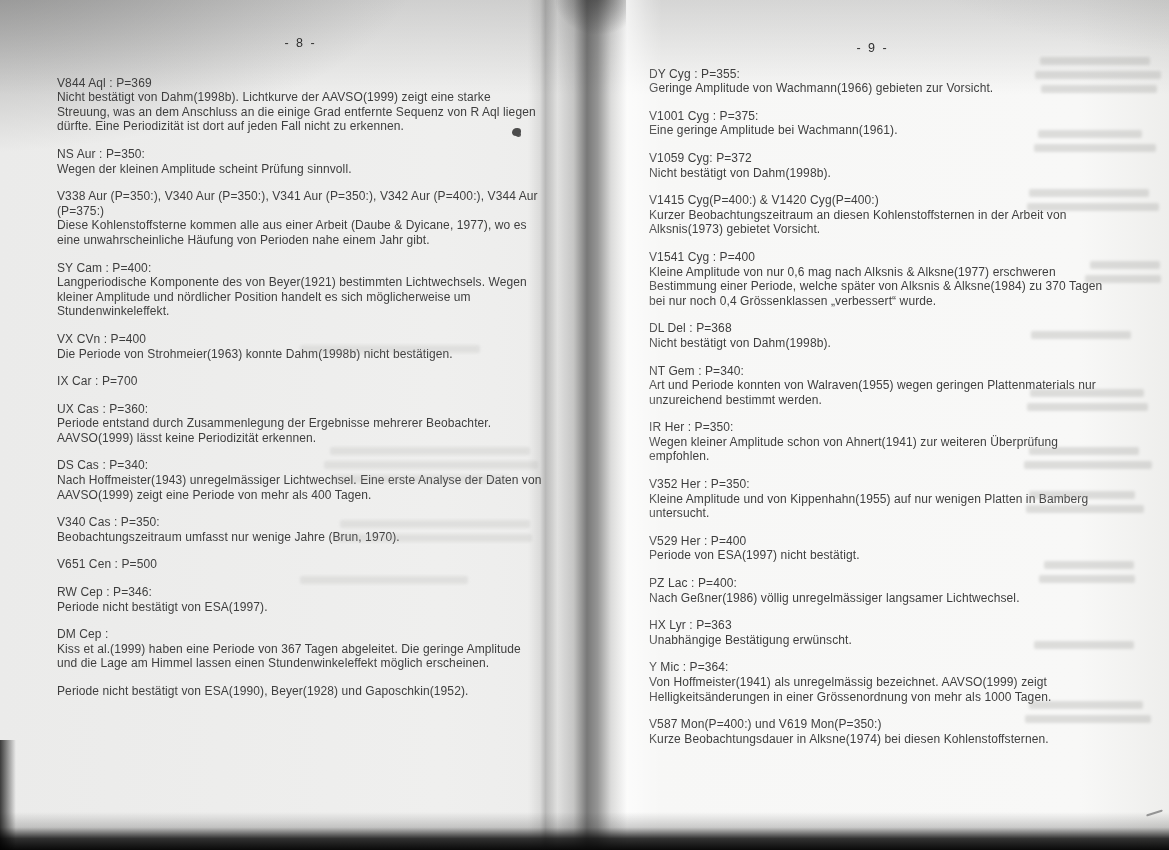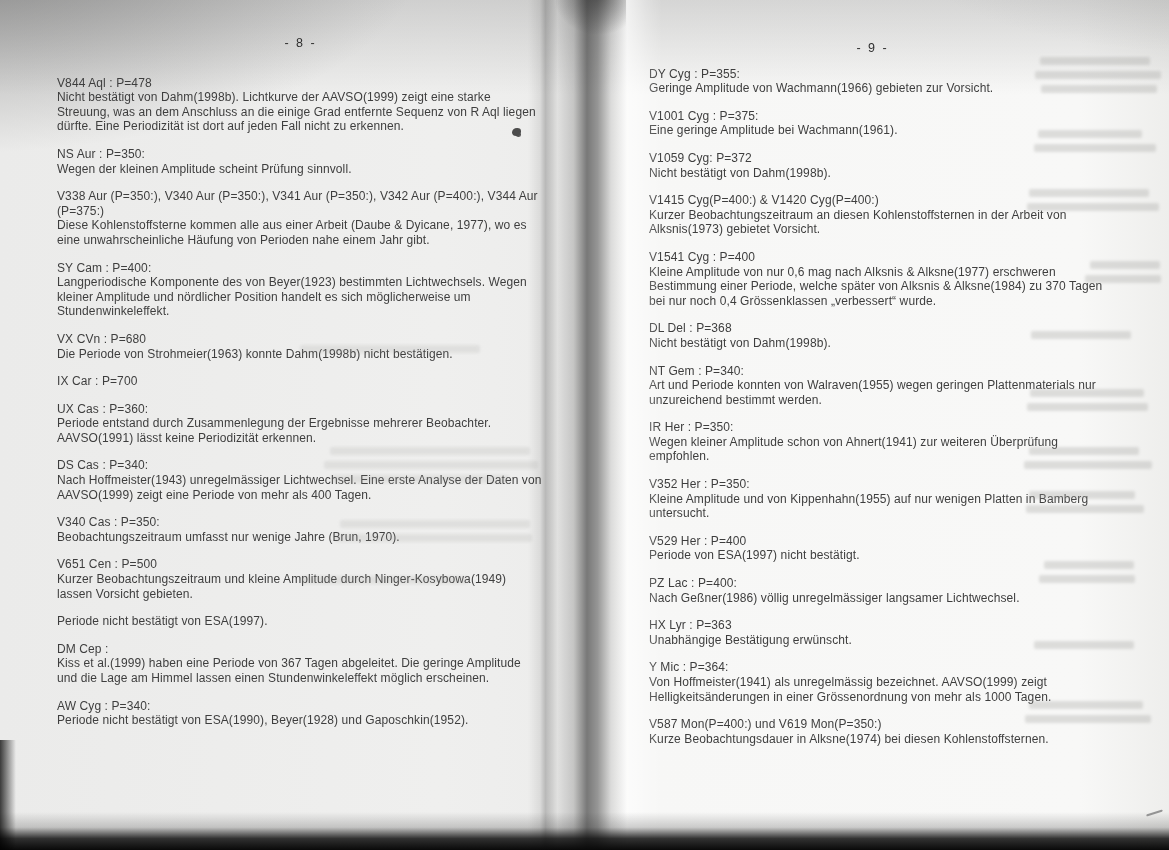--- a/index.html
+++ b/index.html
@@ -66,79 +66,78 @@
 </head>
 <body>
 
 <div class="scan">
 
   <div class="page page-left">
     <div class="page-header">- 8 -</div>
     <div>
 
         <div class="entry">
-          <div class="entry-heading">V844 Aql : P=478</div>
+          <div class="entry-heading">V844 Aql : P=369</div>
           <div class="entry-body">Nicht bestätigt von Dahm(1998b). Lichtkurve der AAVSO(1999) zeigt eine starke Streuung, was an dem Anschluss an die einige Grad entfernte Sequenz von R Aql liegen dürfte. Eine Periodizität ist dort auf jeden Fall nicht zu erkennen.</div>
         </div>
 
         <div class="entry">
           <div class="entry-heading">NS Aur : P=350:</div>
           <div class="entry-body">Wegen der kleinen Amplitude scheint Prüfung sinnvoll.</div>
         </div>
 
         <div class="entry">
           <div class="entry-heading">V338 Aur (P=350:), V340 Aur (P=350:), V341 Aur (P=350:), V342 Aur (P=400:), V344 Aur (P=375:)</div>
           <div class="entry-body">Diese Kohlenstoffsterne kommen alle aus einer Arbeit (Daube &amp; Dyicane, 1977), wo es eine unwahrscheinliche Häufung von Perioden nahe einem Jahr gibt.</div>
         </div>
 
         <div class="entry">
           <div class="entry-heading">SY Cam : P=400:</div>
-          <div class="entry-body">Langperiodische Komponente des von Beyer(1923) bestimmten Lichtwechsels. Wegen kleiner Amplitude und nördlicher Position handelt es sich möglicherweise um Stundenwinkeleffekt.</div>
-        </div>
-
-        <div class="entry">
-          <div class="entry-heading">VX CVn : P=680</div>
+          <div class="entry-body">Langperiodische Komponente des von Beyer(1921) bestimmten Lichtwechsels. Wegen kleiner Amplitude und nördlicher Position handelt es sich möglicherweise um Stundenwinkeleffekt.</div>
+        </div>
+
+        <div class="entry">
+          <div class="entry-heading">VX CVn : P=400</div>
           <div class="entry-body">Die Periode von Strohmeier(1963) konnte Dahm(1998b) nicht bestätigen.</div>
         </div>
 
         <div class="entry">
           <div class="entry-heading">IX Car : P=700</div>
         </div>
 
         <div class="entry">
           <div class="entry-heading">UX Cas : P=360:</div>
-          <div class="entry-body">Periode entstand durch Zusammenlegung der Ergebnisse mehrerer Beobachter. AAVSO(1991) lässt keine Periodizität erkennen.</div>
+          <div class="entry-body">Periode entstand durch Zusammenlegung der Ergebnisse mehrerer Beobachter. AAVSO(1999) lässt keine Periodizität erkennen.</div>
         </div>
 
         <div class="entry">
           <div class="entry-heading">DS Cas : P=340:</div>
           <div class="entry-body">Nach Hoffmeister(1943) unregelmässiger Lichtwechsel. Eine erste Analyse der Daten von AAVSO(1999) zeigt eine Periode von mehr als 400 Tagen.</div>
         </div>
 
         <div class="entry">
           <div class="entry-heading">V340 Cas : P=350:</div>
           <div class="entry-body">Beobachtungszeitraum umfasst nur wenige Jahre (Brun, 1970).</div>
         </div>
 
         <div class="entry">
           <div class="entry-heading">V651 Cen : P=500</div>
-          <div class="entry-body">Kurzer Beobachtungszeitraum und kleine Amplitude durch Ninger-Kosybowa(1949) lassen Vorsicht gebieten.</div>
-        </div>
-
-        <div class="entry">
+        </div>
+
+        <div class="entry">
+          <div class="entry-heading">RW Cep : P=346:</div>
           <div class="entry-body">Periode nicht bestätigt von ESA(1997).</div>
         </div>
 
         <div class="entry">
           <div class="entry-heading">DM Cep :</div>
           <div class="entry-body">Kiss et al.(1999) haben eine Periode von 367 Tagen abgeleitet. Die geringe Amplitude und die Lage am Himmel lassen einen Stundenwinkeleffekt möglich erscheinen.</div>
         </div>
 
         <div class="entry">
-          <div class="entry-heading">AW Cyg : P=340:</div>
           <div class="entry-body">Periode nicht bestätigt von ESA(1990), Beyer(1928) und Gaposchkin(1952).</div>
         </div>
       </div>
   </div>
 
   <div class="page page-right">
     <div class="page-header">- 9 -</div>
     <div>
 
         <div class="entry">

